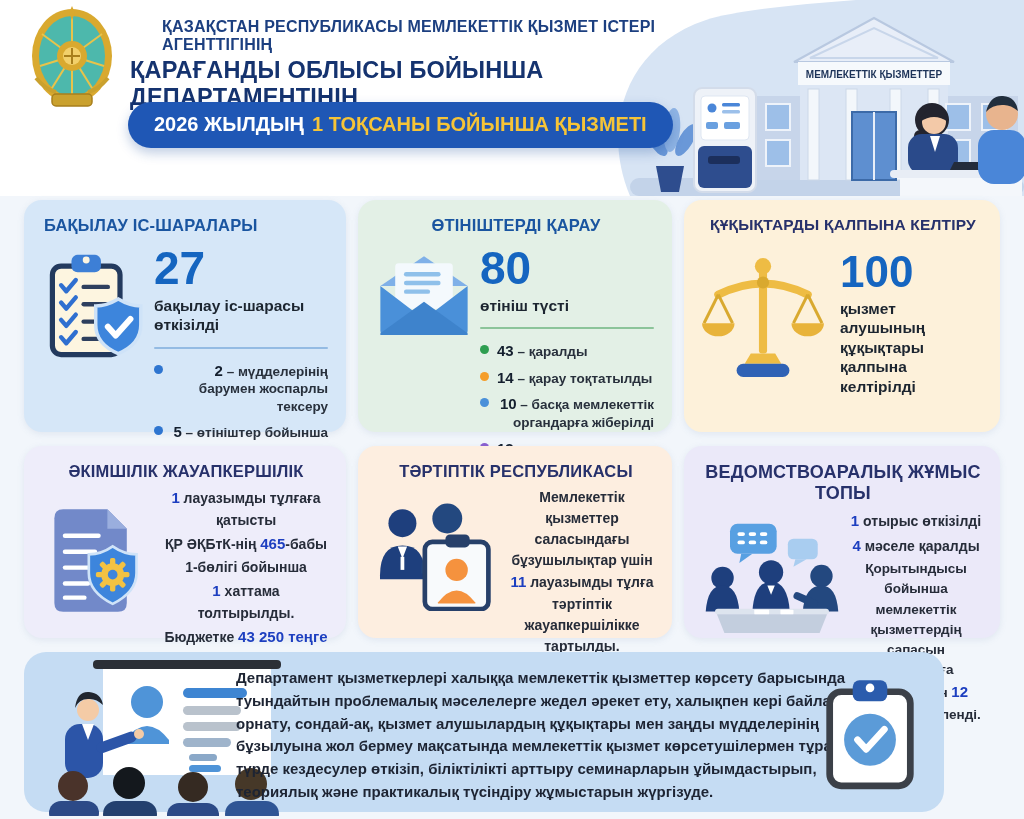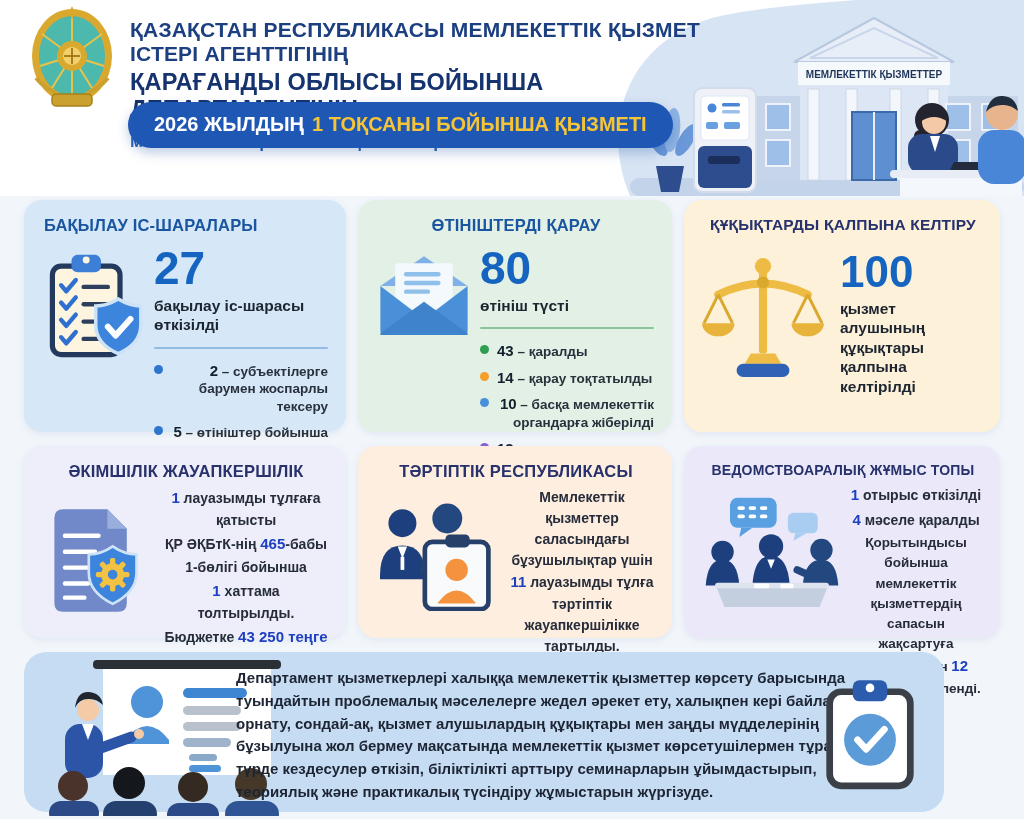--- a/index.html
+++ b/index.html
@@ -6,21 +6,21 @@
   body{
     width:1024px;height:819px;position:relative;overflow:hidden;
     background:#f2f6fb;
     font-family:"Liberation Sans","DejaVu Sans",sans-serif;
   }
   
   .header{position:absolute;left:0;top:0;width:1024px;height:196px;background:#ffffff;}
   .header-illu{position:absolute;right:0;top:0;}
   .emblem{position:absolute;left:26px;top:6px;}
   .header-text{position:absolute;left:130px;top:18px;width:600px;}
-  .h-line1{font-size:21px;font-weight:bold;color:#1c3f80;letter-spacing:.2px;}
+  .h-line1{font-size:16px;font-weight:bold;color:#1c3f80;letter-spacing:.2px;margin-left:32px;}
   .h-line2{font-size:23.5px;font-weight:bold;color:#15336f;margin-top:3px;letter-spacing:.2px;}
   .h-line3{font-size:17.5px;font-weight:bold;color:#2a62b5;margin-top:8px;}
   .banner{
     position:absolute;left:128px;top:102px;height:46px;box-sizing:border-box;
     background:#1f57b5;border-radius:24px;padding:11px 26px;
     font-size:20px;font-weight:bold;color:#ffffff;white-space:nowrap;
     box-shadow:0 5px 12px rgba(25,75,155,.28);
   }
   .banner .hl{color:#f6c437;margin-left:8px;}
   
@@ -32,21 +32,21 @@
   .card{border-radius:18px;padding:13px 18px;box-sizing:border-box;box-shadow:0 2px 7px rgba(110,140,180,.14);}
   .c1{background:#d6e7f8;}
   .c2{background:#e3f0e6;}
   .c3{background:#fdf1da;}
   .c4{background:#eeedfa;}
   .c5{background:#fdeee0;}
   .c6{background:#ebe9f9;}
   .card-title{font-size:16.5px;font-weight:bold;color:#1a55a0;margin:3px 0 6px 2px;letter-spacing:.2px;}
   .c3 .card-title{font-size:15.5px;}
   .navy .card-title{color:#27316b;}
-  .c6 .card-title{font-size:14px;}
+  .c6 .card-title{font-size:18px;}
   .card-body{display:flex;}
   .icon-col{flex:0 0 112px;padding-top:6px;}
   .c2 .icon-col{flex-basis:104px;}
   .c3 .icon-col{flex-basis:138px;padding-top:12px;}
   .c4 .icon-col{flex-basis:122px;padding-top:12px;}
   .c5 .icon-col{flex-basis:134px;padding-top:10px;}
   .c6 .icon-col{flex-basis:148px;padding-top:10px;}
   .content-col{flex:1;min-width:0;}
   .big-number{font-size:46px;font-weight:bold;color:#1565c0;line-height:1;margin-top:4px;}
   .c3 .big-number{font-size:44px;margin-top:10px;}
@@ -201,21 +201,21 @@
           <path d="M88 56 c10 6 20 8 26 8 v22 c0 17 -12 27 -26 33 c-14 -6 -26 -16 -26 -33 v-22 c6 0 16 -2 26 -8 z" fill="#3d85dc" stroke="#cfe3f8" stroke-width="4"></path>
           <path d="M76 88 l9 10 l17 -19" stroke="#ffffff" stroke-width="7" fill="none" stroke-linecap="round" stroke-linejoin="round"></path>
         </svg>
       </div>
       <div class="content-col">
         <div class="big-number">27</div>
         <div class="number-label">бақылау іс-шарасы өткізілді</div>
         <div class="divider"></div>
         <div class="bullet">
           <span class="dot" style="background: rgb(46, 117, 208);"></span>
-          <div><b>2</b> <span>– субъектілерге барумен жоспарлы тексеру</span></div>
+          <div><b>2</b> <span>– мүдделерінің барумен жоспарлы тексеру</span></div>
         </div>
         <div class="bullet">
           <span class="dot" style="background: rgb(46, 117, 208);"></span>
           <div><b>5</b> <span>– өтініштер бойынша жоспардан тыс тексеріс</span></div>
         </div>
         <div class="bullet">
           <span class="dot" style="background: rgb(46, 117, 208);"></span>
           <div><b>20</b> <span>– қашықтықтан бақылау нәтижесі бойынша</span></div>
         </div>
       </div>

